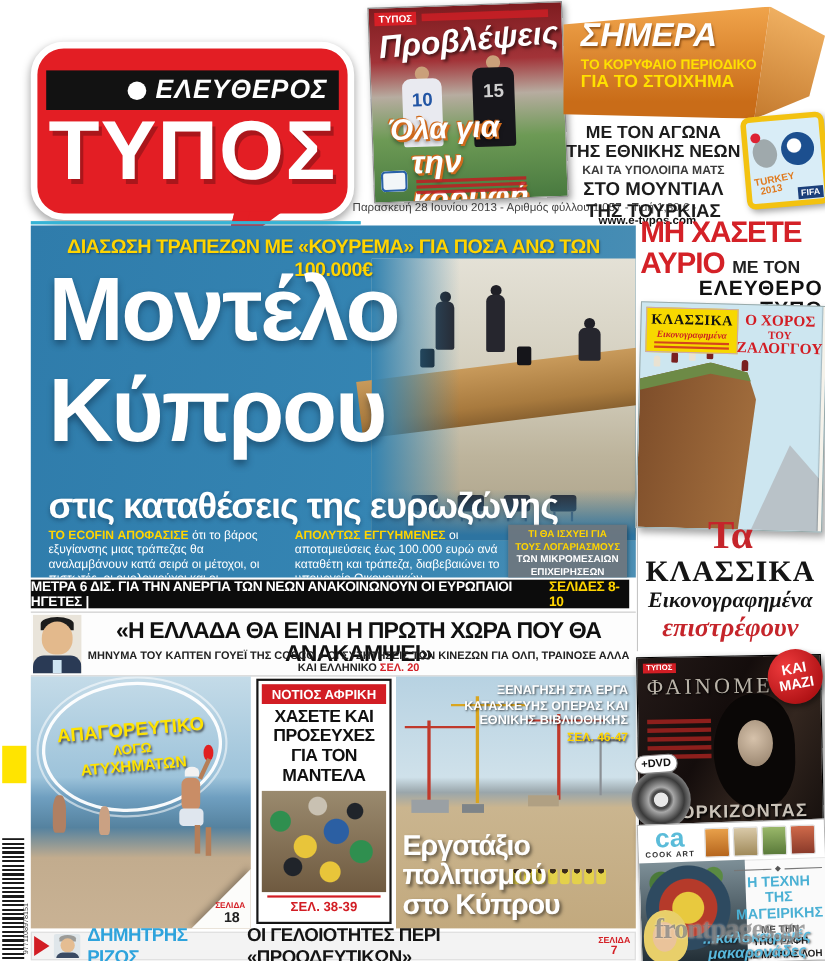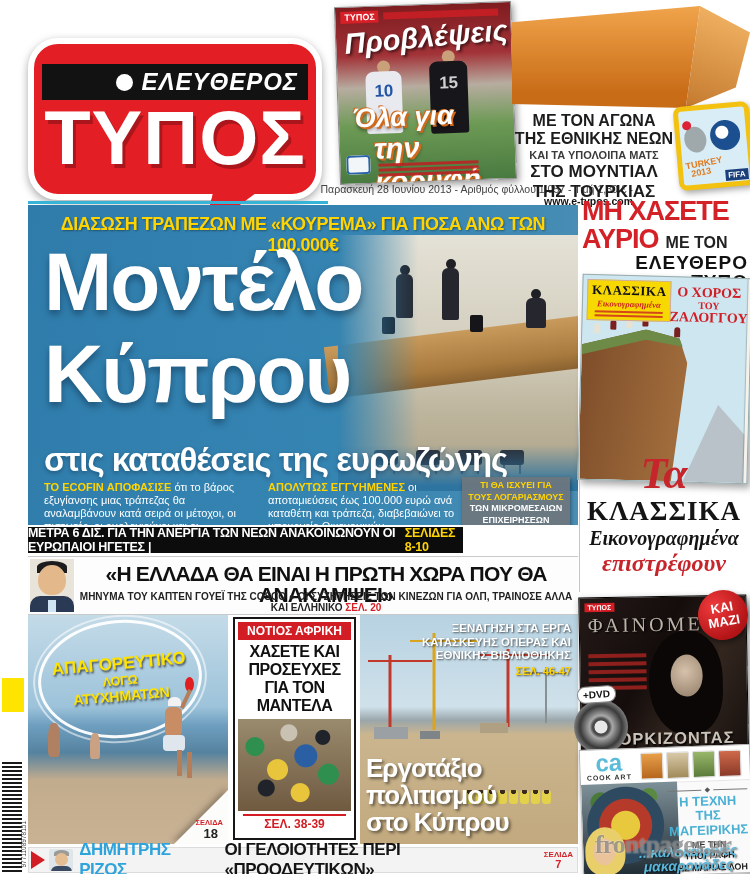--- a/index.html
+++ b/index.html
@@ -95,21 +95,21 @@
         letter-spacing:-2px;text-shadow:0 4px 7px rgba(0,20,40,.4);}
   .lead-sub{position:absolute;left:16px;top:236px;color:#fff;font-weight:800;font-size:33px;letter-spacing:-1px;
         text-shadow:0 2px 4px rgba(0,20,40,.35);}
   .lead-col{position:absolute;top:276px;color:#fff;font-size:11px;line-height:1.18;font-weight:500;}
   .lead-col b{color:#ffd400;font-weight:800;}
   .note-box{position:absolute;right:8px;top:272px;width:104px;background:rgba(110,118,126,.92);
         padding:3px 2px;text-align:center;font-weight:800;font-size:9px;line-height:1.3;
         box-shadow:1px 2px 4px rgba(0,0,0,.4);}
   .note-box .y{color:#ffd400;display:block;}
   .note-box .w{color:#fff;display:block;}
-  .black-strip{left:28px;top:527px;width:435px;height:26px;background:#0c0c0c;display:flex;
+  .black-strip{left:28px;top:527px;width:544px;height:26px;background:#0c0c0c;display:flex;
         align-items:center;justify-content:center;gap:6px;color:#fff;font-weight:800;font-size:12.5px;letter-spacing:-0.3px;}
   .black-strip .pages{color:#ffd400;}
 
   
   .cosco{left:28px;top:556px;width:550px;height:57px;background:#fdfdfd;border-top:1px solid #c9c9c9;
         border-bottom:1px solid #c9c9c9;}
   .cosco-photo{position:absolute;left:2px;top:2px;width:44px;height:53px;overflow:hidden;background:#e9e4da;}
   .c-face{position:absolute;left:8px;top:6px;width:28px;height:30px;border-radius:50% 50% 45% 45%;background:#e3b98c;}
   .c-hair{position:absolute;left:7px;top:2px;width:30px;height:12px;border-radius:50% 50% 0 0;background:#1c1c1c;}
   .c-suit{position:absolute;left:0px;bottom:-4px;width:44px;height:20px;border-radius:10px 10px 0 0;background:#2a3a55;}
@@ -206,21 +206,21 @@
         padding:2px 1px 3px 1px;text-align:center;}
   .cl-t{font-family:"Liberation Serif","DejaVu Serif",serif;font-weight:700;font-size:13px;color:#111;letter-spacing:.5px;}
   .cl-s{font-family:"Liberation Serif","DejaVu Serif",serif;font-style:italic;font-weight:700;font-size:8.5px;color:#c22;}
   .cl-bar{height:2px;background:#c22;margin:2px 6px 0 6px;opacity:.8;}
   .comic-title{position:absolute;right:3px;top:8px;width:78px;text-align:center;color:#d21d24;
         font-family:"Liberation Serif","DejaVu Serif",serif;font-weight:700;line-height:1.05;}
   .ct1{font-size:14px;} .ct2{font-size:10px;} .ct3{font-size:14px;}
   .comic-edge{position:absolute;right:0;top:0;bottom:0;width:3px;background:#f5f2ea;box-shadow:-1px 0 1px rgba(0,0,0,.2);}
 
   .classics{left:582px;top:452px;width:164px;text-align:center;line-height:1;}
-  .cx1{color:#c5252b;font-family:"Liberation Serif","DejaVu Serif",serif;font-style:italic;font-weight:700;font-size:44px;}
+  .cx1{color:#c5252b;font-family:"Liberation Serif","DejaVu Serif",serif;font-weight:700;font-size:36px;margin-top:16px;}
   .cx2{color:#141414;font-family:"Liberation Serif","DejaVu Serif",serif;font-weight:700;font-size:27px;letter-spacing:1px;margin-top:2px;}
   .cx3{color:#141414;font-family:"Liberation Serif","DejaVu Serif",serif;font-style:italic;font-weight:700;font-size:20px;margin-top:3px;}
   .cx4{color:#c5252b;font-family:"Liberation Serif","DejaVu Serif",serif;font-style:italic;font-weight:700;font-size:24px;margin-top:3px;}
   .rail-rule{left:579px;top:432px;width:1px;height:160px;background:#c5c5c5;}
 
   .kai-mazi{left:698px;top:590px;width:50px;height:50px;border-radius:50%;z-index:7;
         background:radial-gradient(circle at 35% 30%,#ef3b3d,#b01215 75%);transform:rotate(-10deg);
         display:flex;flex-direction:column;align-items:center;justify-content:center;color:#fff;font-weight:800;
         font-size:13px;line-height:1.05;box-shadow:2px 3px 5px rgba(0,0,0,.4);}
 
@@ -315,20 +315,25 @@
     <div class="sp-fine">
         <div></div>
         <div></div>
         <div></div>
       </div>
   </div>
 
   <div class="abs ribbon">
     <div class="rb-b"></div>
     <div class="rb-a"></div>
+    <div class="rb-text">
+      <div class="rb-label">ΣΗΜΕΡΑ</div>
+      <div class="rb-sub1">ΤΟ ΚΟΡΥΦΑΙΟ ΠΕΡΙΟΔΙΚΟ</div>
+      <div class="rb-sub2">ΓΙΑ ΤΟ ΣΤΟΙΧΗΜΑ</div>
+    </div>
   </div>
   <div class="abs today-lines">
     <div class="tl1">ΜΕ ΤΟΝ ΑΓΩΝΑ</div>
     <div class="tl1">ΤΗΣ ΕΘΝΙΚΗΣ ΝΕΩΝ</div>
     <div class="tl3">ΚΑΙ ΤΑ ΥΠΟΛΟΙΠΑ ΜΑΤΣ</div>
     <div class="tl4">ΣΤΟ ΜΟΥΝΤΙΑΛ</div>
     <div class="tl4">ΤΗΣ ΤΟΥΡΚΙΑΣ</div>
   </div>
   <div class="abs fifa">
     <div class="fifa-blob"></div>

